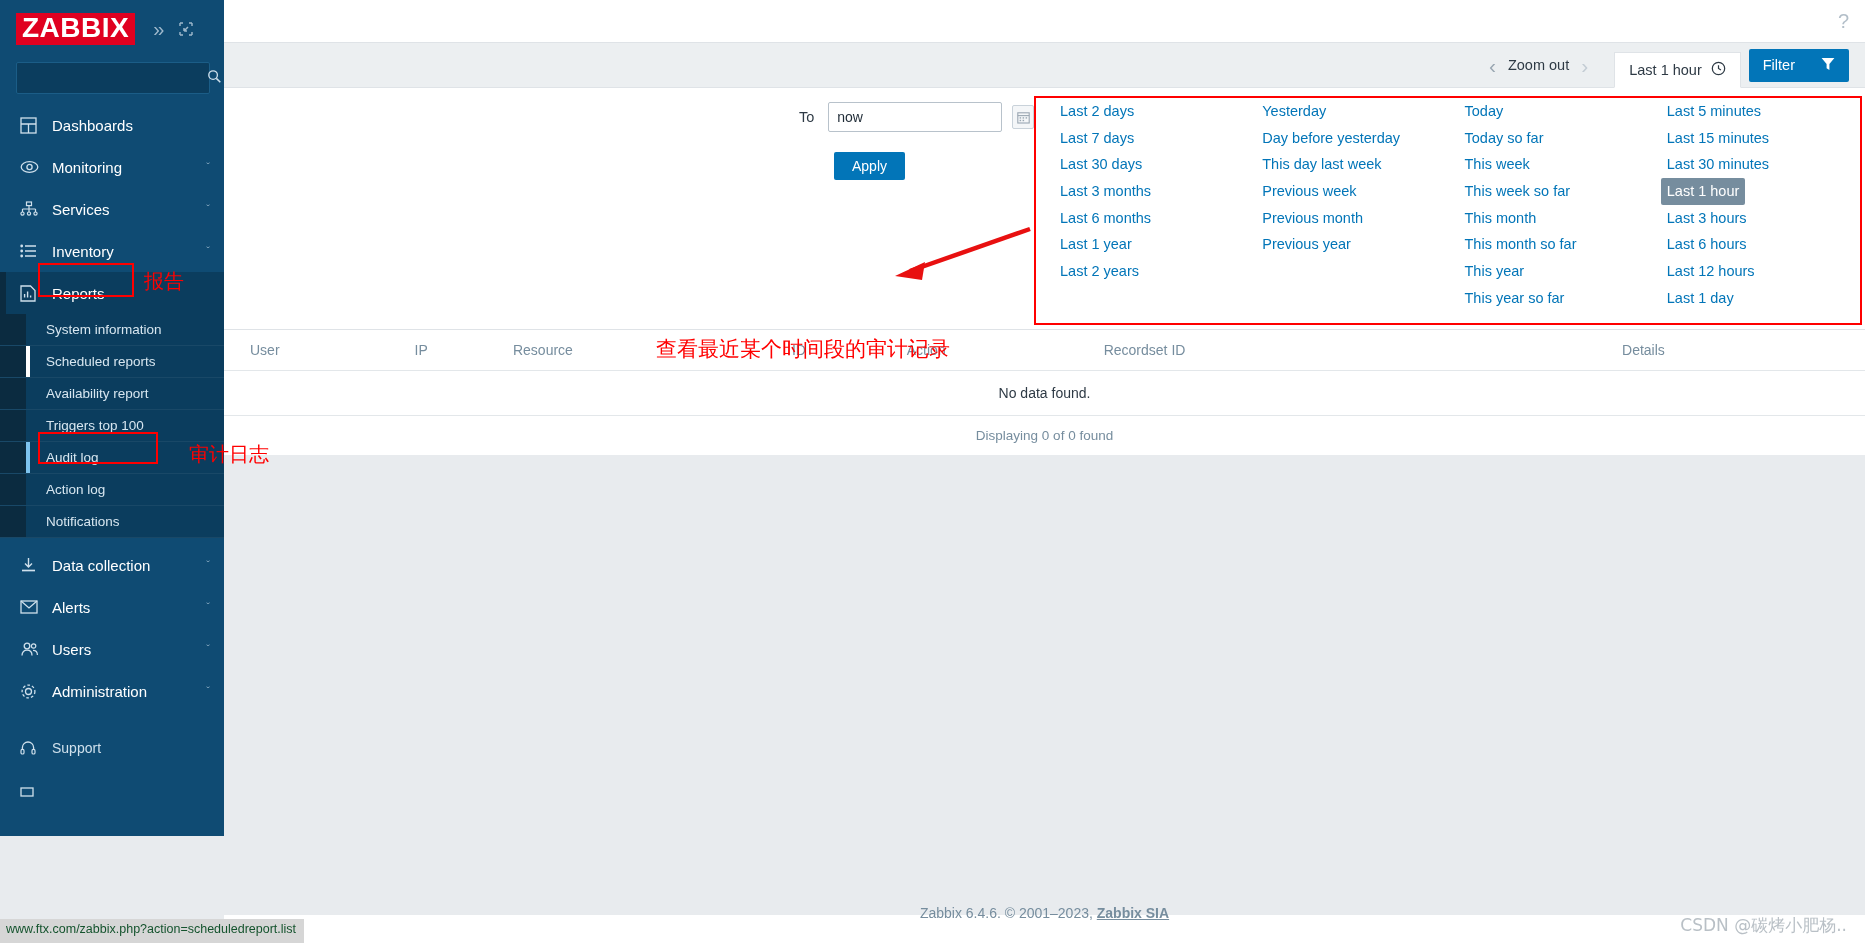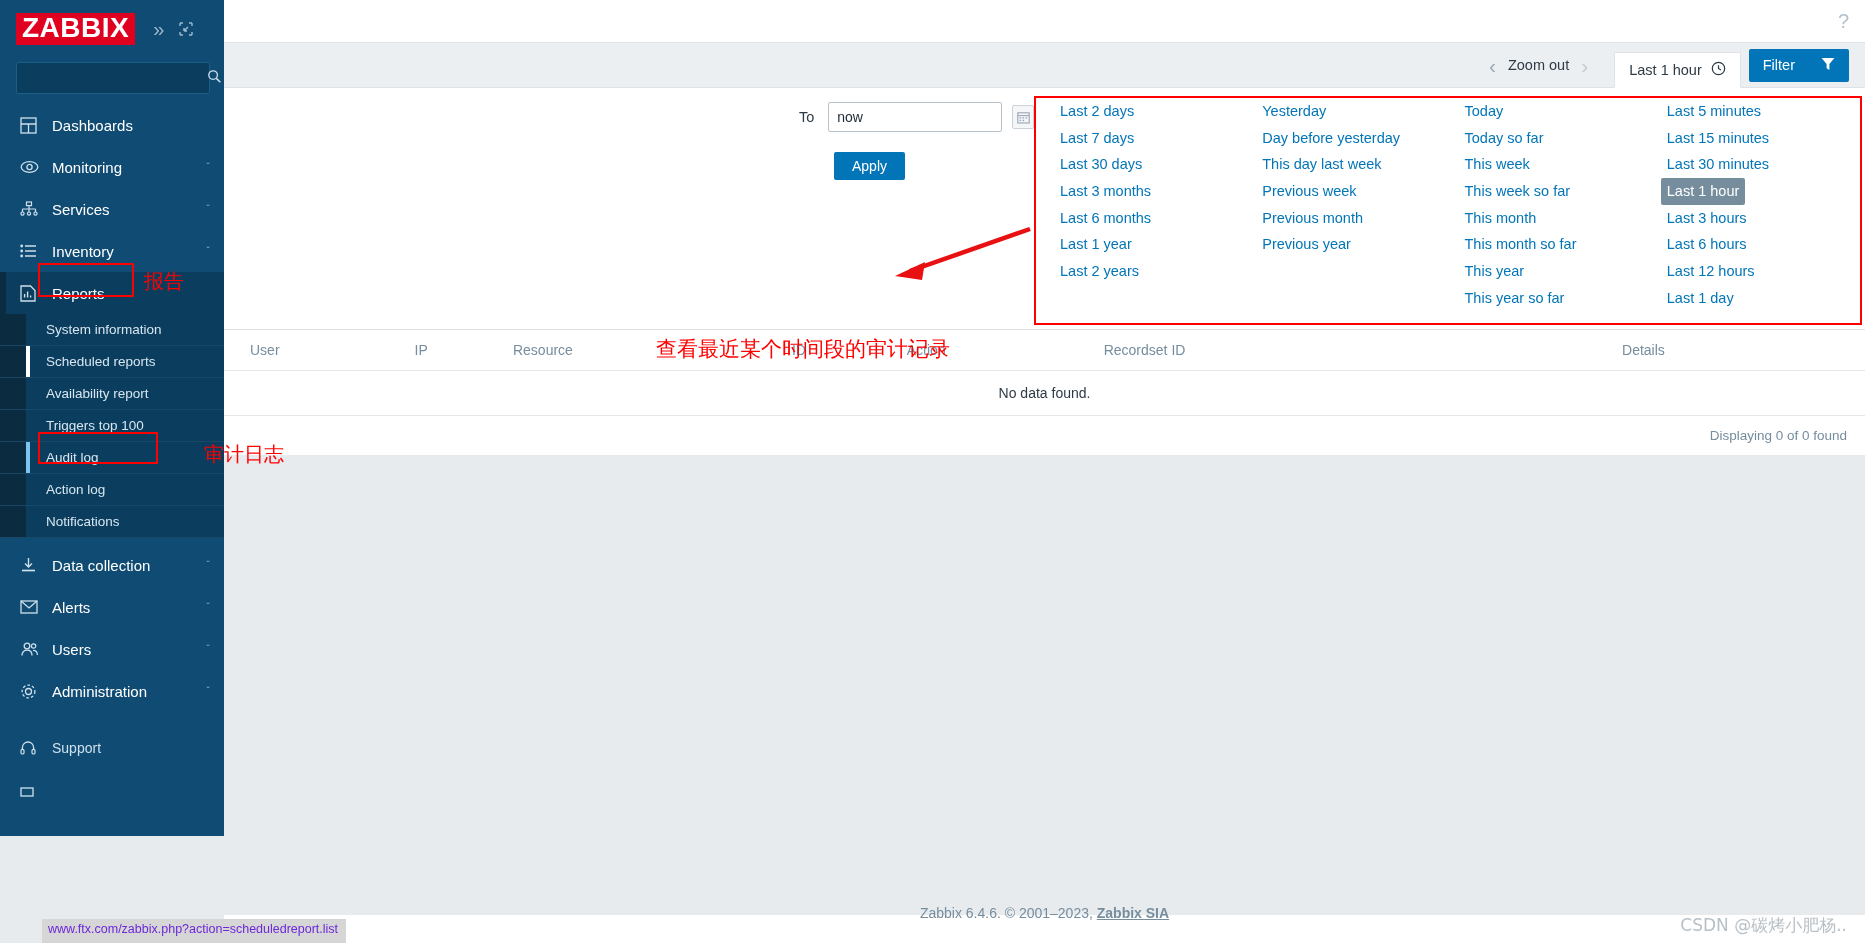--- a/index.html
+++ b/index.html
@@ -180,35 +180,34 @@
   table.audit { width: 100%; border-collapse: collapse; }
   table.audit th {
     text-align: left; font-weight: normal; color: #768d9e;
     font-size: 14px; padding: 12px 10px; border-bottom: 1px solid #e3e7ea;
   }
   table.audit td {
     padding: 14px 10px; font-size: 14px; color: #2e3a45;
     border-bottom: 1px solid #e3e7ea; text-align: center;
   }
   #disp-row {
-    text-align: right; padding: 12px 18px; font-size: 13.5px; color: #768d9e;
+    text-align: center; padding: 12px 18px; font-size: 13.5px; color: #768d9e;
     background: #fff;
   }
   #canvas-rest { background: #e8ebee; height: 460px; }
   #footer {
     position: absolute; left: 224px; right: 0; bottom: 22px;
     text-align: center; font-size: 14px; color: #768d9e;
   }
   #footer a { color: #768d9e; text-decoration: underline; font-weight: bold; }
   #statusurl {
     position: absolute; left: 0; bottom: 0; height: 24px;
-    background: #d6d6d6; color: #6d28d9; font-size: 12.5px;
+    background: #d6d6d6; color: #14532d; font-size: 12.5px;
     padding: 3px 8px 0 6px; z-index: 50;
     font-family: "Liberation Sans", sans-serif;
-    margin-left: 42px;
   }
   #watermark {
     position: absolute; right: 18px; bottom: 6px;
     color: #b9c0c6; font-size: 17px; z-index: 45;
     font-family: "DejaVu Sans", sans-serif;
   }
   #arrow-svg { position: absolute; left: 0; top: 0; z-index: 42; pointer-events:none;}
 </style>
 </head>
 <body>
@@ -388,21 +387,21 @@
           </svg>
       </span>
       <span class="nav-label"></span>
     </div>
   </div>
 </div>
 
 <div class="red-box" style="left:38px; top:263px; width:96px; height:34px;"></div>
 <div class="red-box" style="left:38px; top:432px; width:120px; height:32px;"></div>
 <div class="cn-note" style="left:144px; top:268px;">报告</div>
-<div class="cn-note" style="left:204px; top:441px;">审计日志</div>
+<div class="cn-note" style="left:189px; top:441px;">审计日志</div>
 
 <div id="main">
 
   <div id="topbar">
     <div id="help-icon">?</div>
   </div>
 
   <div id="timebar">
     <div class="tb-arrow">‹</div>
     <div class="tb-zoomout">Zoom out</div>

